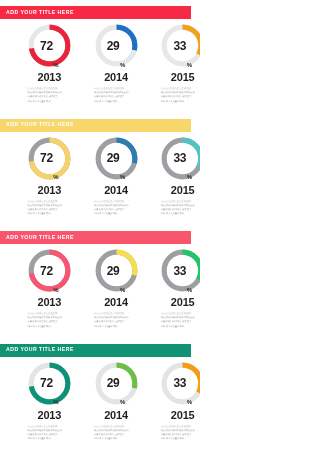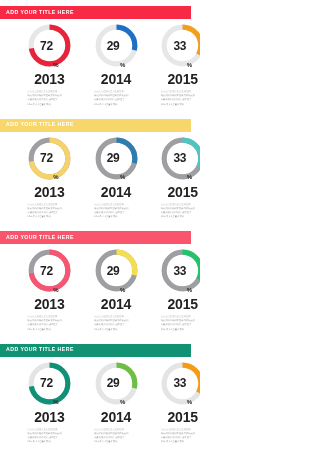--- a/index.html
+++ b/index.html
@@ -42,21 +42,21 @@
   .donut-label {
     position:absolute; inset:0;
     display:flex; align-items:center; justify-content:center;
     line-height:1;
   }
   .pct-num { font-size:12px; font-weight:bold; color:#231f20; letter-spacing:-0.3px; }
   .pct-sign { font-size:6px; font-weight:bold; color:#231f20; margin-left:0.5px; align-self:flex-end; padding-bottom:1.5px; }
 
   .year {
     margin-top:3px;
-    font-size:14px;
+    font-size:11px;
     font-weight:bold;
     color:#231f20;
     letter-spacing:-0.2px;
     line-height:1;
   }
 
   .body-text {
     margin-top:4px;
     width:44px;
     font-size:2.3px;

